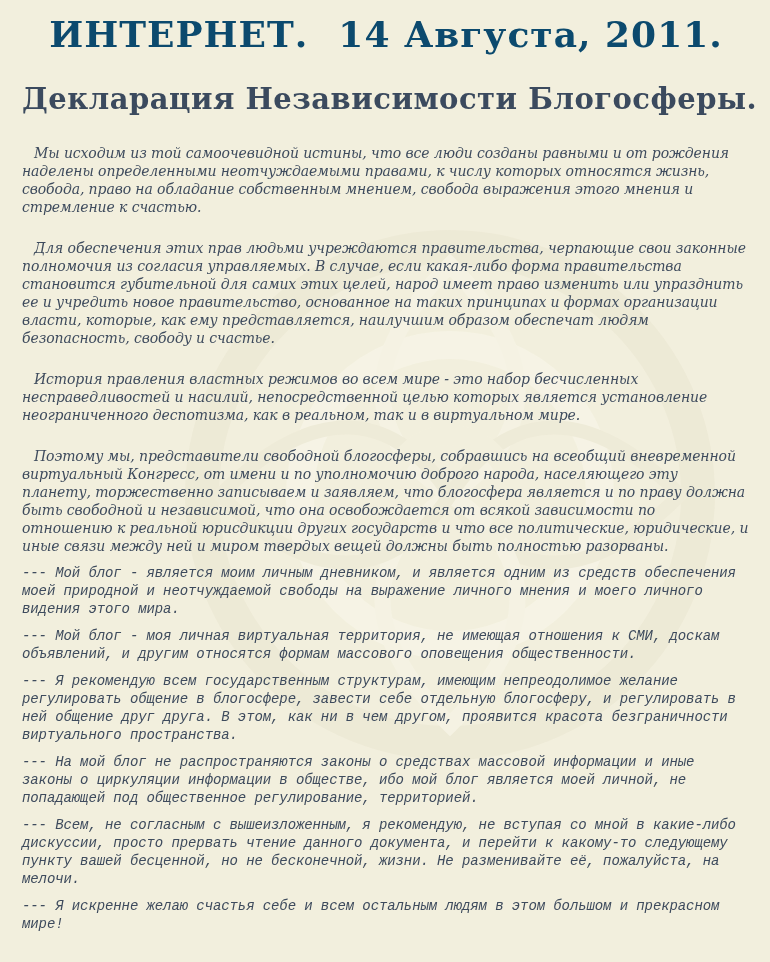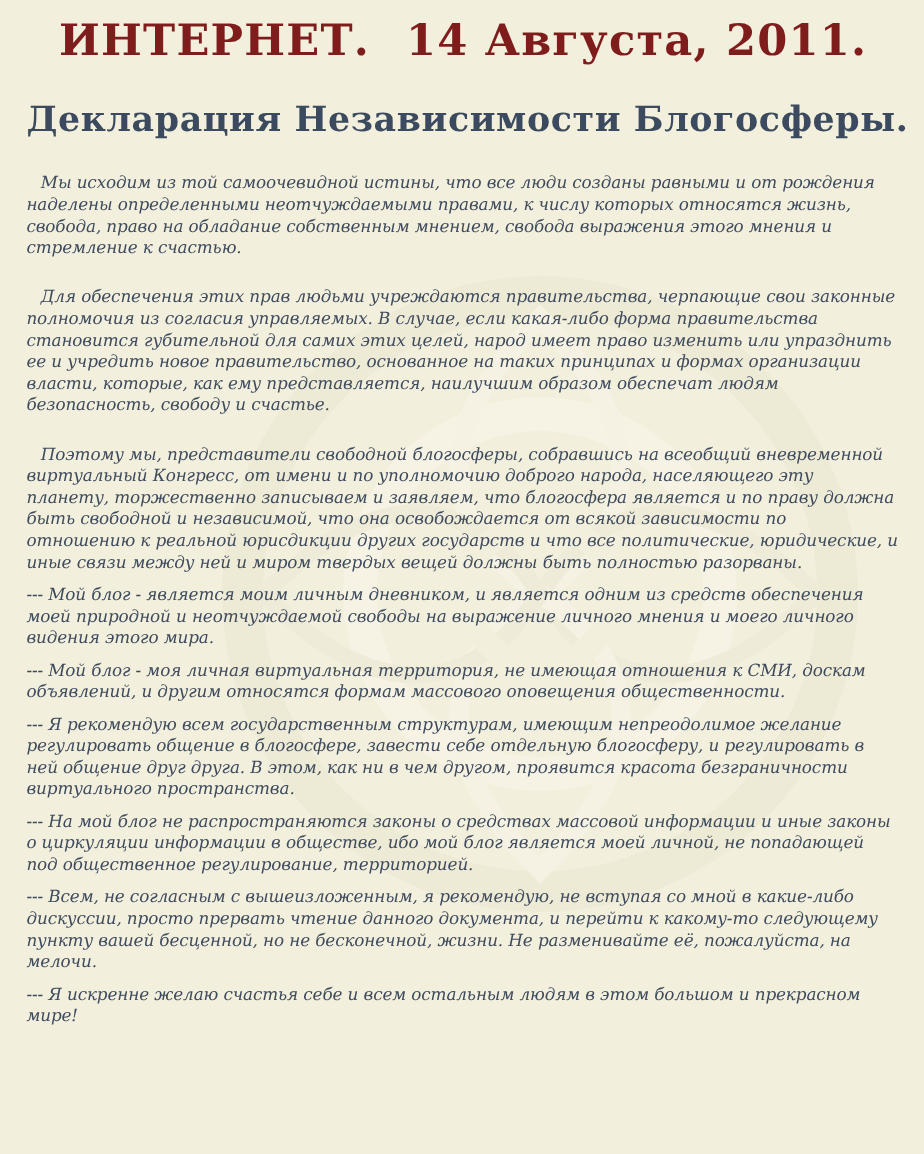--- a/index.html
+++ b/index.html
@@ -25,21 +25,21 @@
     padding: 6px 20px 0 22px;
     box-sizing: border-box;
     width: 770px;
   }
   .masthead {
     text-align: center;
     font-weight: bold;
     font-size: 36px;
     line-height: 44px;
     letter-spacing: 1px;
-    color: #7f1d1d;
+    color: #0c4a6e;
     margin-top: 6px;
     white-space: nowrap;
   }
   .masthead .masthead-source { margin-right: 30px; }
   .doc-title {
     text-align: left;
     font-weight: bold;
     font-size: 29px;
     line-height: 34px;
     letter-spacing: 0.5px;
@@ -49,21 +49,21 @@
   }
   .body-text {
     margin-top: 28px;
     font-style: italic;
     font-size: 14px;
     line-height: 18px;
     letter-spacing: -0.1px;
   }
   .body-text p { margin: 0 0 9px 0; }
   .body-text p.paragraph { text-indent: 12px; margin-top: 23px; }
-  .body-text p.declaration { text-indent: 0; }
+  .body-text p.declaration { text-indent: 0; font-family: Liberation Mono, monospace; }
 </style>
 </head>
 <body>
 
 <svg class="watermark" viewBox="0 0 580 580" xmlns="http://www.w3.org/2000/svg" aria-hidden="true">
   <g fill="none" opacity="0.55">
     <circle cx="290" cy="290" r="248" stroke="#eae6d1" stroke-width="34"></circle>
     <circle cx="290" cy="290" r="150" stroke="#faf8ec" stroke-width="28"></circle>
     <path d="M290 60 C 380 150, 380 230, 290 290 C 200 230, 200 150, 290 60 Z" stroke="#f8f6e9" stroke-width="16"></path>
     <path d="M520 290 C 430 380, 350 380, 290 290 C 350 200, 430 200, 520 290 Z" stroke="#ece8d4" stroke-width="14"></path>
@@ -77,20 +77,21 @@
 
   <div class="masthead">
     <span class="masthead-source">ИНТЕРНЕТ.</span><span>14 Августа, 2011.</span>
   </div>
 
   <div class="doc-title">Декларация Независимости Блогосферы.</div>
 
   <div class="body-text">
     <p class="paragraph">Мы исходим из той самоочевидной истины, что все люди созданы равными и от рождения наделены определенными неотчуждаемыми правами, к числу которых относятся жизнь, свобода, право на обладание собственным мнением, свобода выражения этого мнения и стремление к счастью.</p>
     <p class="paragraph">Для обеспечения этих прав людьми учреждаются правительства, черпающие свои законные полномочия из согласия управляемых. В случае, если какая-либо форма правительства становится губительной для самих этих целей, народ имеет право изменить или упразднить ее и учредить новое правительство, основанное на таких принципах и формах организации власти, которые, как ему представляется, наилучшим образом обеспечат людям безопасность, свободу и счастье.</p>
+    <p class="paragraph">История правления властных режимов во всем мире - это набор бесчисленных несправедливостей и насилий, непосредственной целью которых является установление неограниченного деспотизма, как в реальном, так и в виртуальном мире.</p>
     <p class="paragraph">Поэтому мы, представители свободной блогосферы, собравшись на всеобщий вневременной виртуальный Конгресс, от имени и по уполномочию доброго народа, населяющего эту планету, торжественно записываем и заявляем, что блогосфера является и по праву должна быть свободной и независимой, что она освобождается от всякой зависимости по отношению к реальной юрисдикции других государств и что все политические, юридические, и иные связи между ней и миром твердых вещей должны быть полностью разорваны.</p>
 
     <p class="declaration">---  Мой блог - является моим личным дневником, и является одним из средств обеспечения моей природной и неотчуждаемой свободы на выражение личного мнения и моего личного видения этого мира.</p>
     <p class="declaration">---  Мой блог - моя личная виртуальная территория, не имеющая отношения к СМИ, доскам объявлений, и другим относятся формам массового оповещения общественности.</p>
     <p class="declaration">---  Я рекомендую всем государственным структурам, имеющим непреодолимое желание регулировать общение в блогосфере, завести себе отдельную блогосферу, и регулировать в ней общение друг друга. В этом, как ни в чем другом, проявится красота безграничности виртуального пространства.</p>
     <p class="declaration">---  На мой блог не распространяются законы о средствах массовой информации и иные законы о циркуляции информации в обществе, ибо мой блог является моей личной, не попадающей под общественное регулирование, территорией.</p>
     <p class="declaration">---  Всем, не согласным с вышеизложенным, я рекомендую, не вступая со мной в какие-либо дискуссии, просто прервать чтение данного документа, и перейти к какому-то следующему пункту вашей бесценной, но не бесконечной, жизни. Не разменивайте её, пожалуйста, на мелочи.</p>
     <p class="declaration">---  Я искренне желаю счастья себе и всем остальным людям в этом большом и прекрасном мире!</p>
   </div>
 

